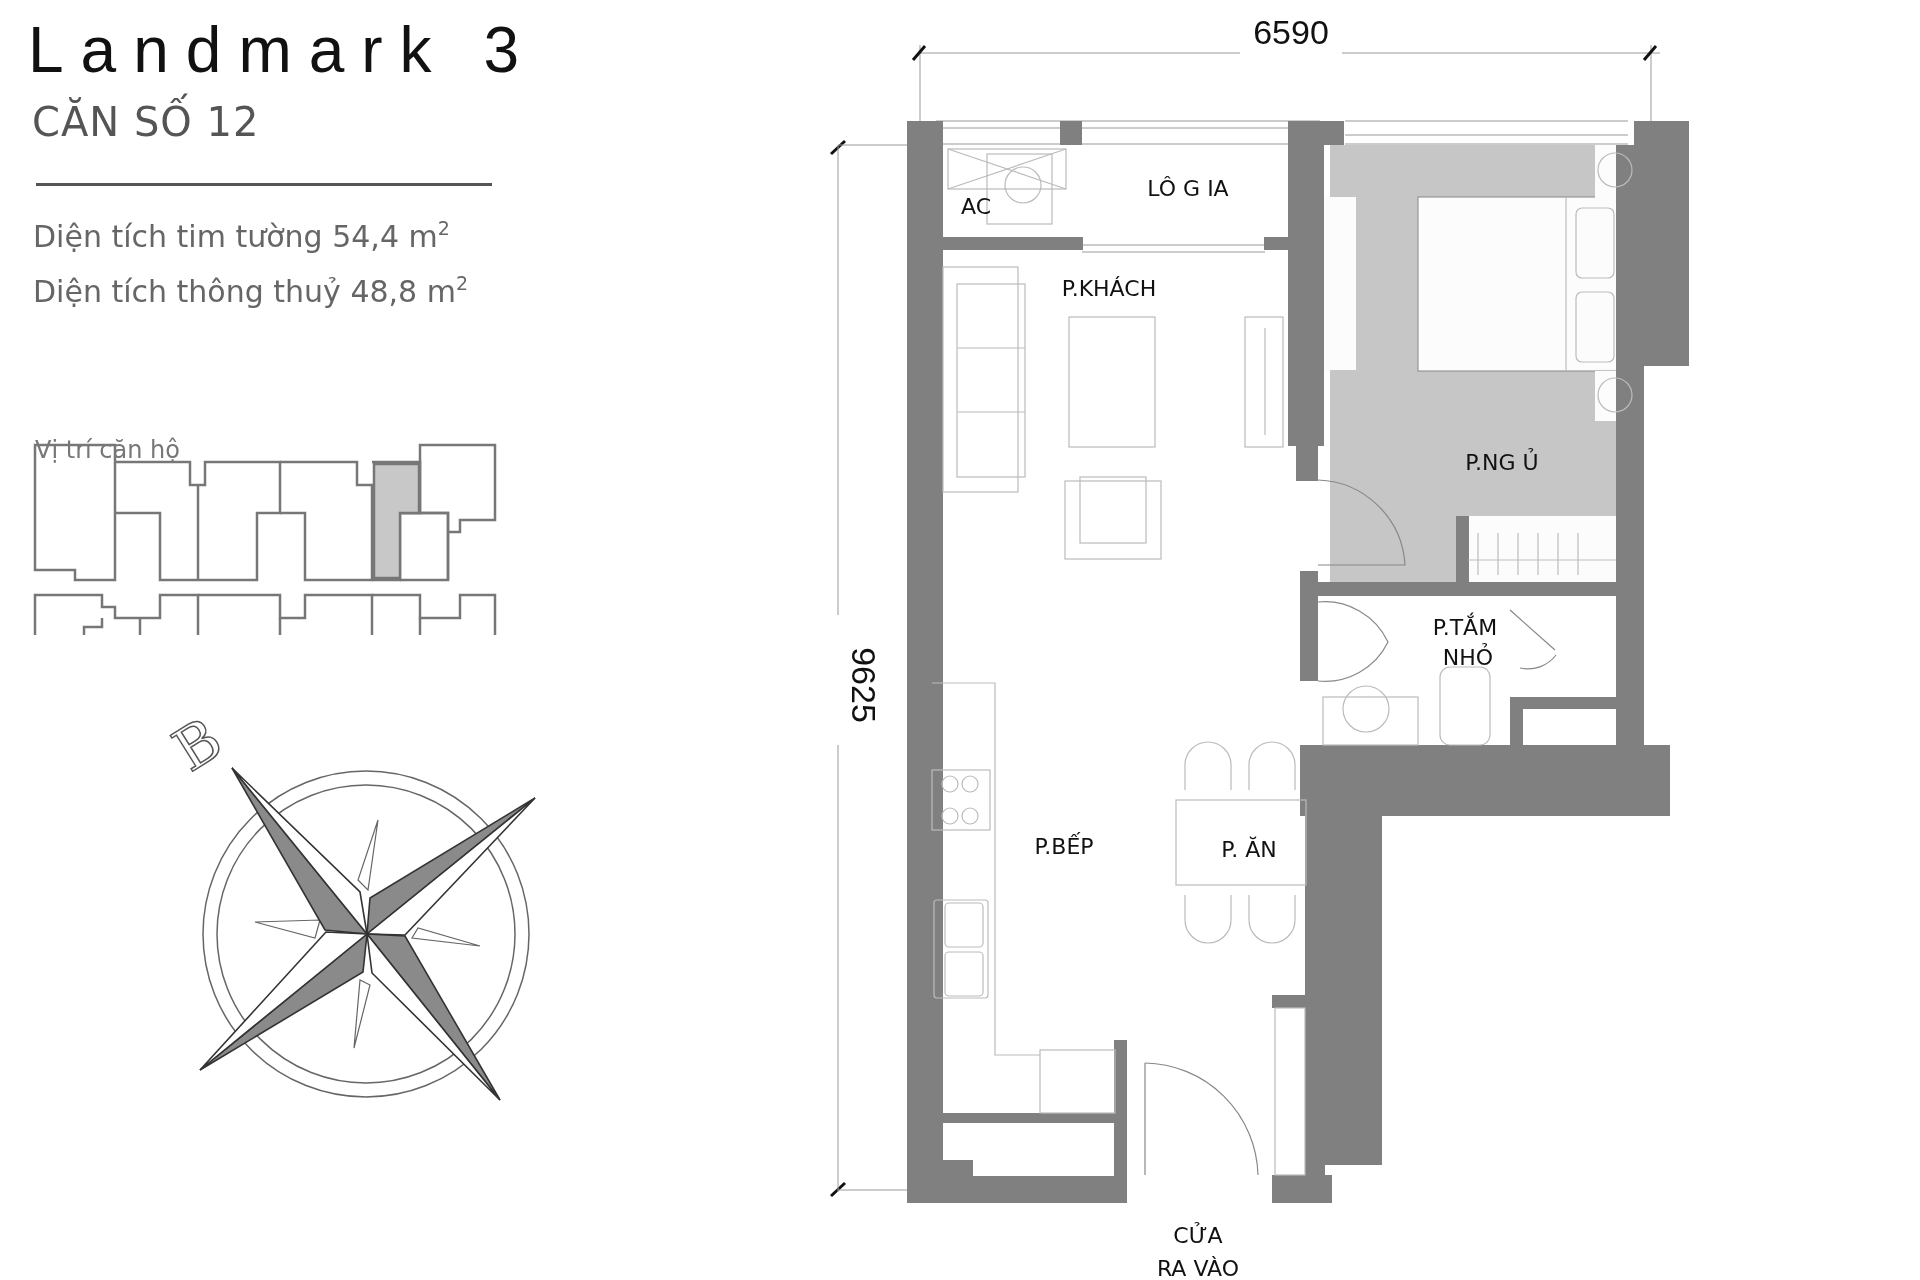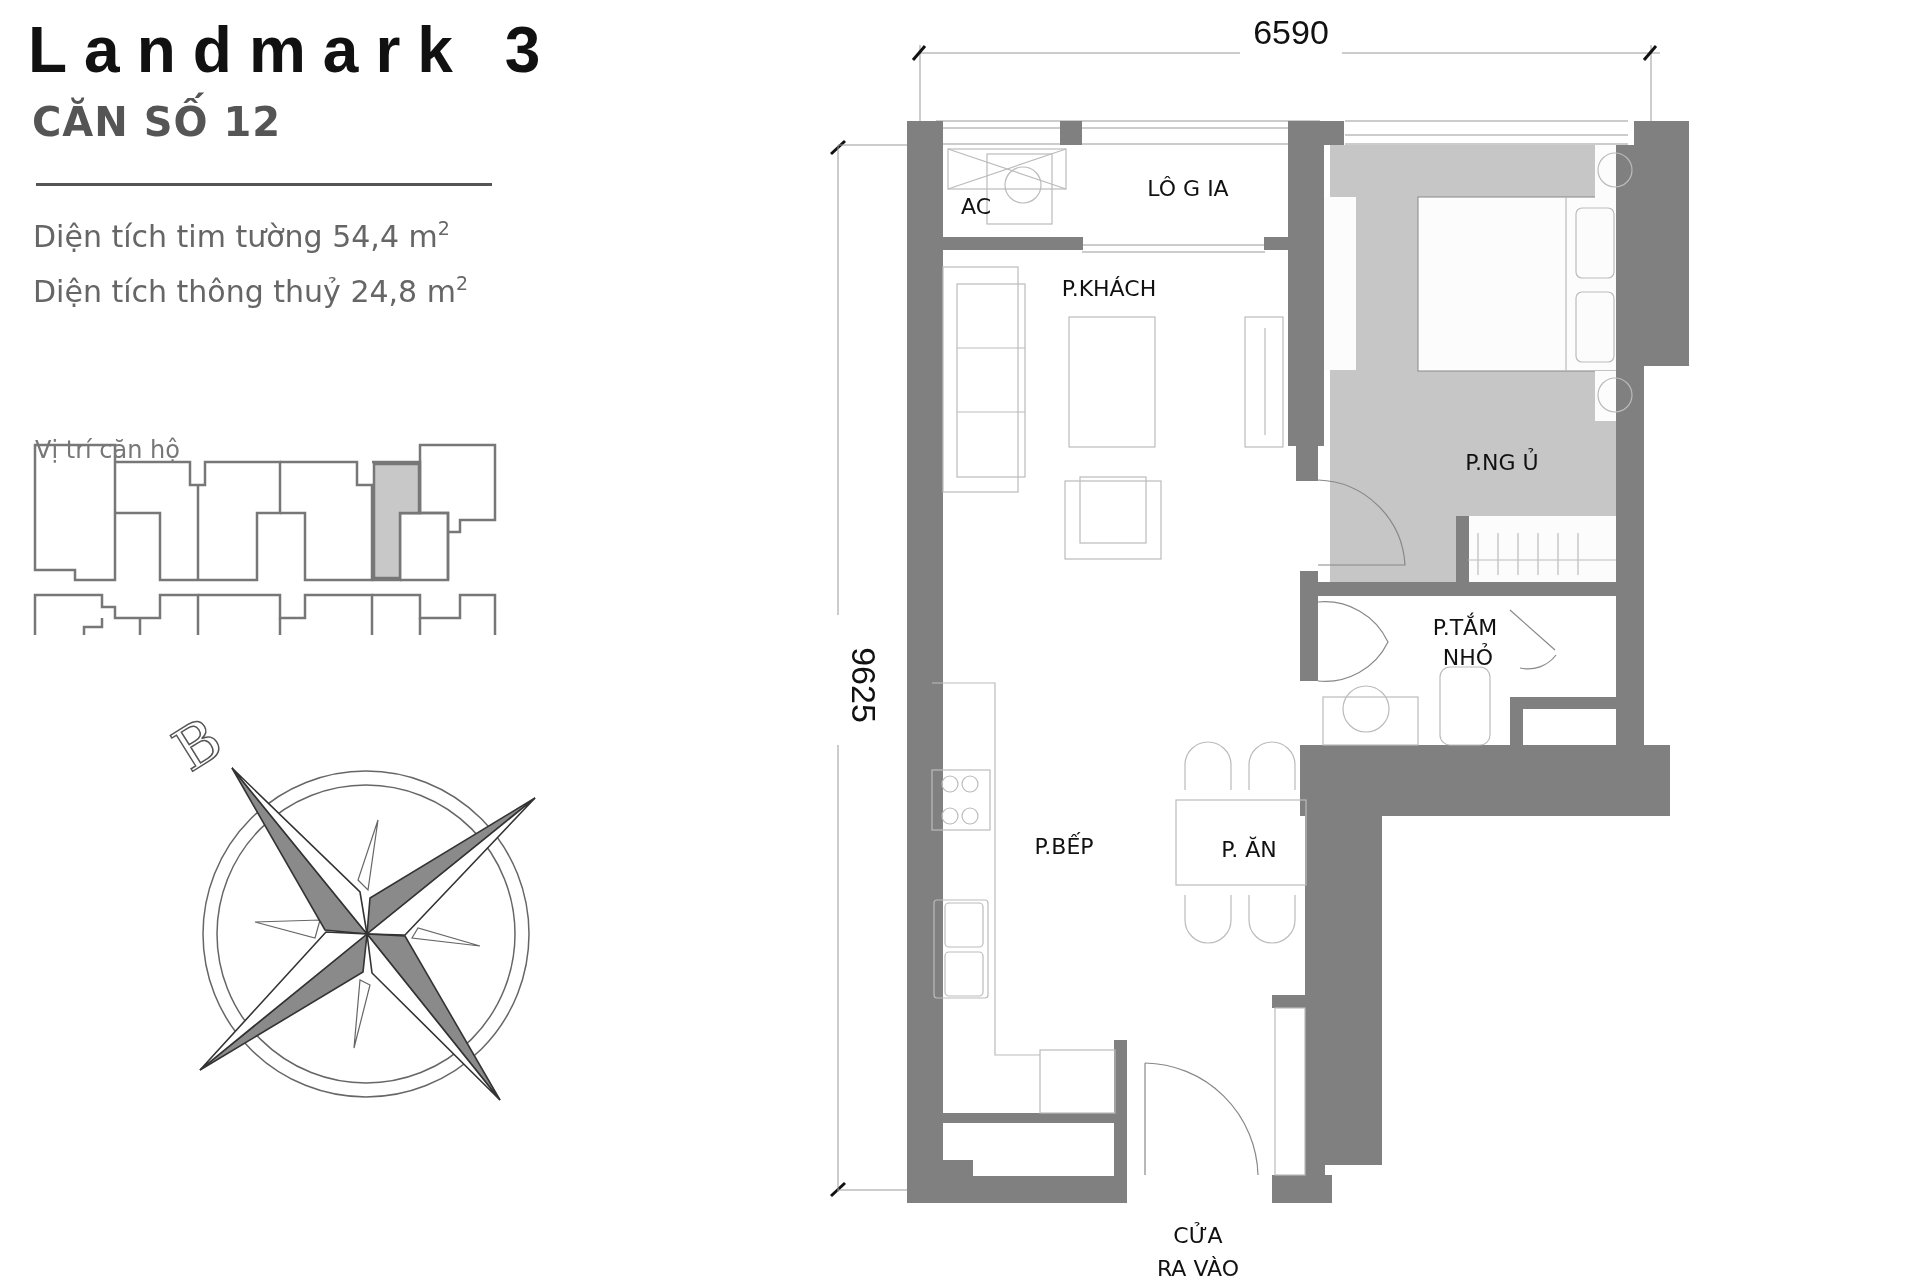--- a/index.html
+++ b/index.html
@@ -1,35 +1,35 @@
 <!DOCTYPE html>
 <html><head>
 <meta charset="utf-8">
 <style>
   html, body { margin:0; padding:0; background:#ffffff; }
   body { width:1920px; height:1280px; position:relative; overflow:hidden; font-family:"DejaVu Sans", sans-serif; }
-  .title { position:absolute; left:28px; top:18px; font-family:"Liberation Sans", sans-serif; font-weight:bold; font-size:64px; letter-spacing:17px; color:#111; line-height:1; }
-  .subtitle { position:absolute; left:32px; top:102px; font-family:"DejaVu Sans", sans-serif; font-size:40px; color:#555; letter-spacing:1px; line-height:1;font-weight:bold; }
+  .title { position:absolute; left:28px; top:18px; font-family:"Liberation Sans", sans-serif; font-weight:normal; font-size:64px; letter-spacing:17px; color:#111; line-height:1; }
+  .subtitle { position:absolute; left:32px; top:102px; font-family:"DejaVu Sans", sans-serif; font-size:40px; color:#555; letter-spacing:1px; line-height:1; }
   .rule { position:absolute; left:36px; top:183px; width:456px; height:3px; background:#555; }
   .area { position:absolute; left:33px; font-size:30px; color:#666; line-height:1; white-space:nowrap; }
   .area sup { font-size:19px; vertical-align:top; position:relative; top:-3px; }
   .loc-label { position:absolute; left:35px; top:388px; font-size:24px; color:#777;margin-top:48px; }
   .keymap { position:absolute; left:30px; top:435px; }
   .compass { position:absolute; left:150px; top:680px; }
   .plan { position:absolute; left:0; top:0; }
   .lbl { font-family:"DejaVu Sans", sans-serif; fill:#111; }
 </style>
 </head>
 <body>
 
 <div class="title">Landmark 3</div>
 <div class="subtitle">CĂN SỐ 12</div>
 <div class="rule"></div>
 <div class="area" style="top:222px;"><span>Diện tích tim tường 54,4 m</span><sup>2</sup></div>
-<div class="area" style="top:277px;"><span>Diện tích thông thuỷ 24,8 m</span><sup>2</sup></div>
+<div class="area" style="top:277px;"><span>Diện tích thông thuỷ 48,8 m</span><sup>2</sup></div>
 <div class="loc-label">Vị trí căn hộ</div>
 
 <svg class="keymap" width="480" height="200" viewBox="0 0 480 200">
   <g fill="none" stroke="#777" stroke-width="2.5">
 
     <path d="M5,10 H85 V145 H45 V135 H5 Z"></path>
     <path d="M85,27 H160 V50 H175 V27 H250 V78 H227 V145 H168 V145 H130 V78 H85"></path>
     <path d="M168,50 V145"></path>
     <path d="M250,27 H327 V50 H342 V145 H275 V78 H250"></path>
     <path d="M342,27 H390 V78 H370 V145 H342"></path>

